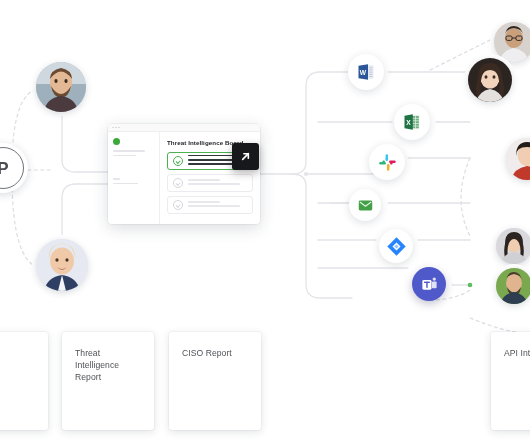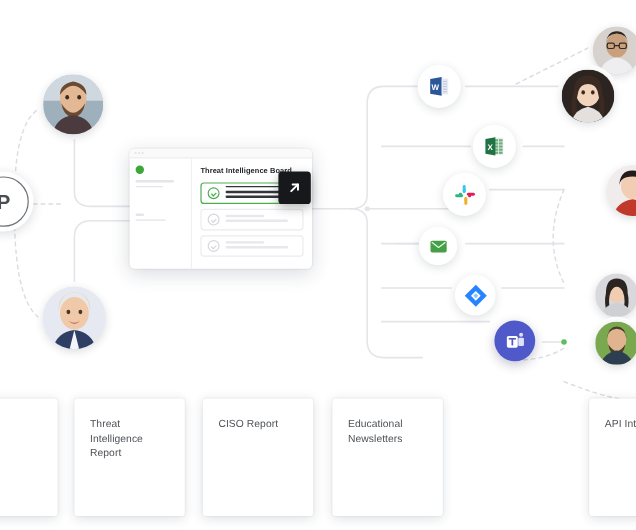--- a/index.html
+++ b/index.html
@@ -357,21 +357,18 @@
   <div id="strip">
     <div class="scard" style="left:-44px;">
       <div class="lbl">ability</div>
     </div>
     <div class="scard" style="left:169px;">
       <div class="lbl">CISO Report</div>
     </div>
     <div class="scard" style="left:62px;">
       <div class="lbl">Threat Intelligence Report</div>
     </div>
-    <div class="scard" style="left:277px;">
-      <div class="lbl">Educational Newsletters</div>
-    </div>
     <div class="scard" style="left:491px;">
       <div class="lbl">API Inte</div>
     </div>
   </div>
 
 </div>
 
 </body></html>

